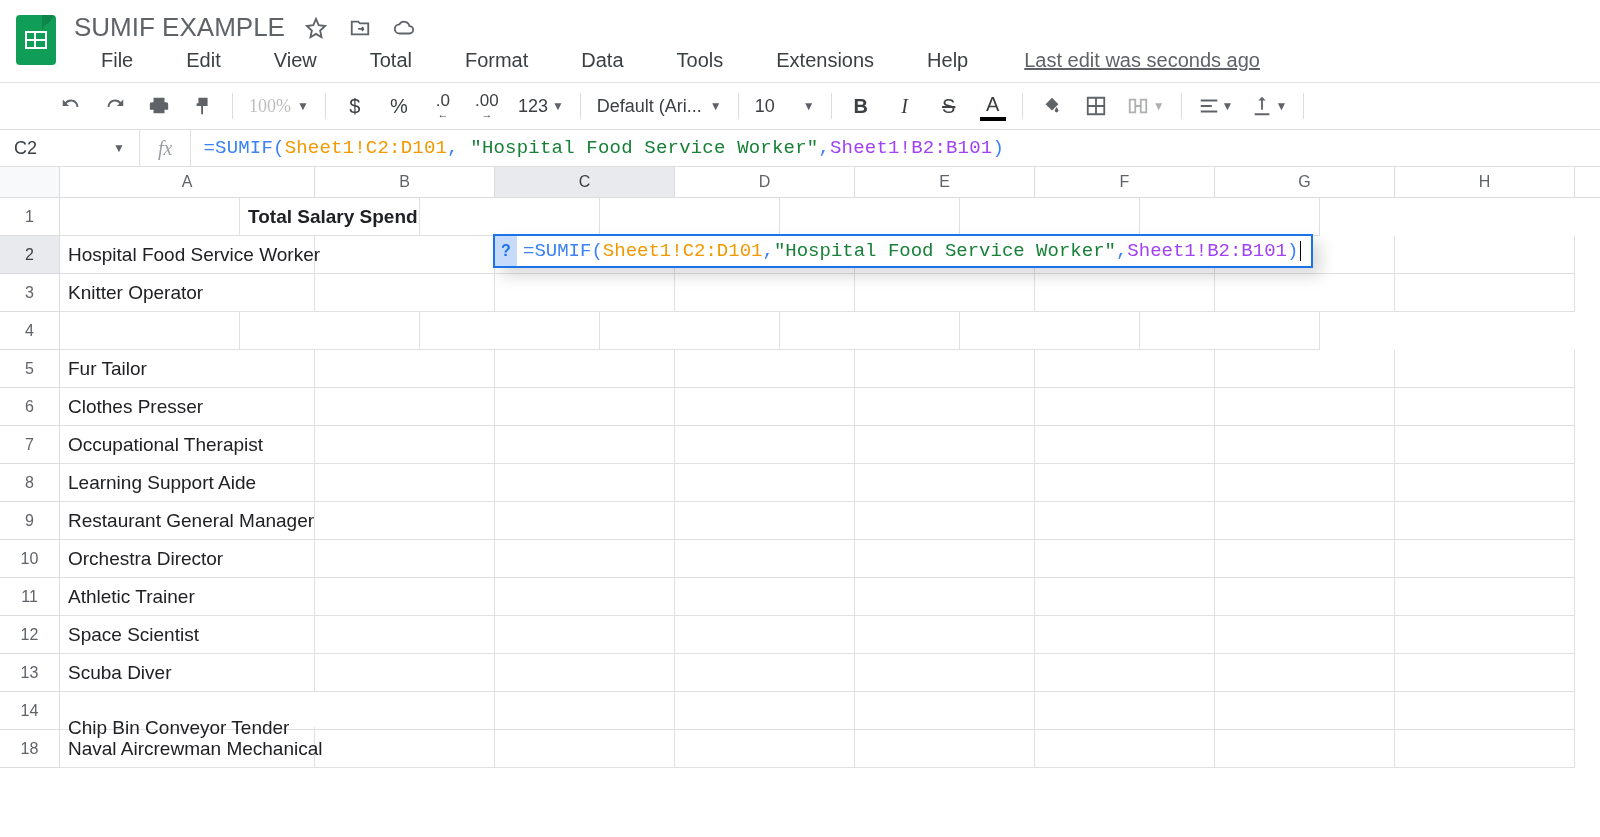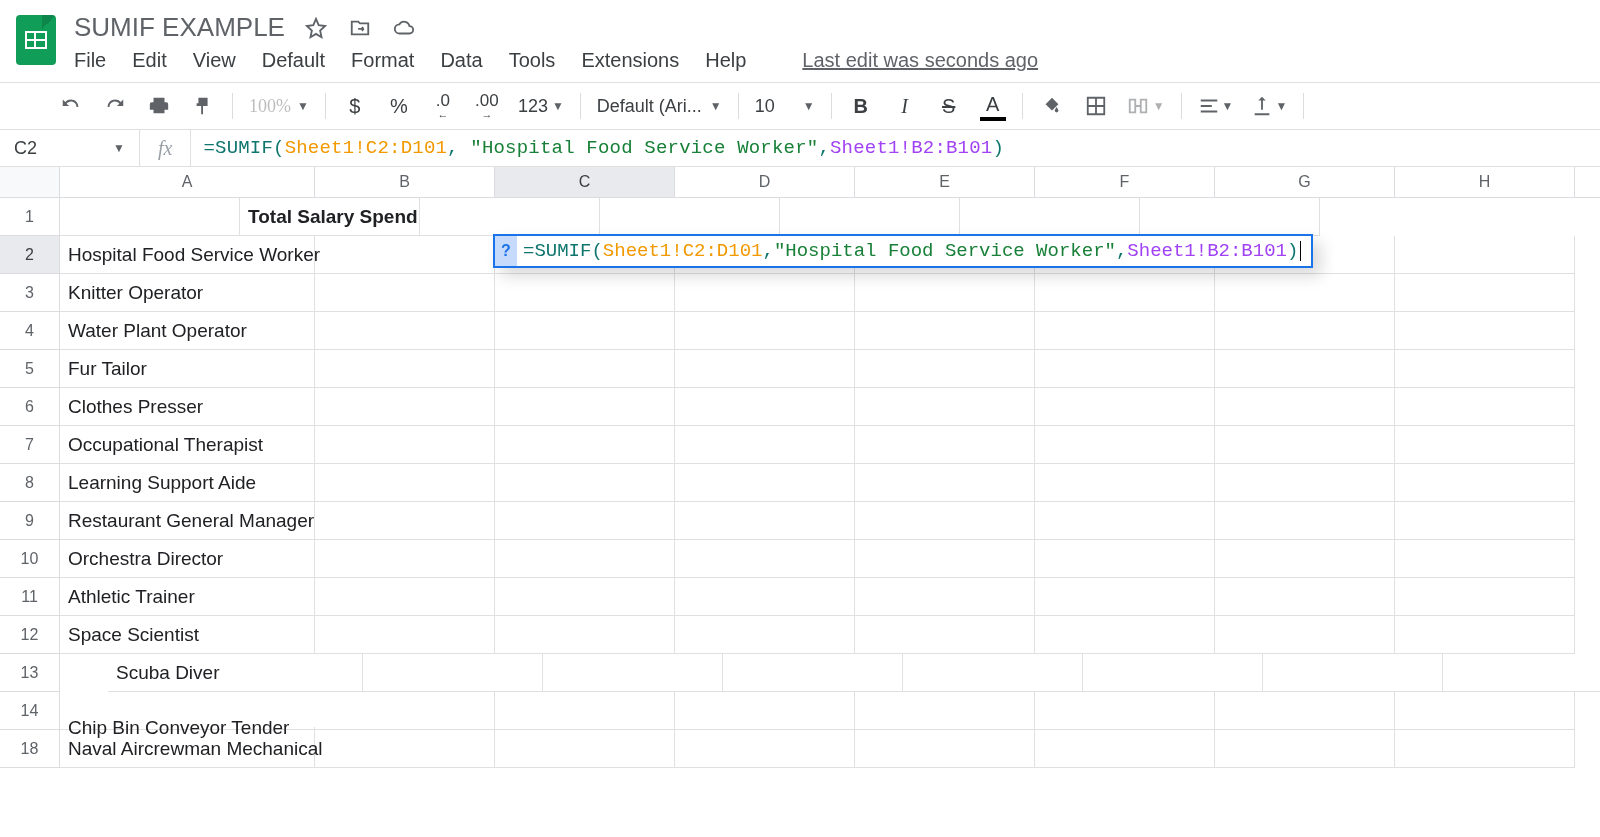--- a/index.html
+++ b/index.html
@@ -62,21 +62,21 @@
       font-size: 26px; color:#5f6368; font-weight:400;
     }
     .title-icons { display:flex; gap:18px; align-items:center; color:#5f6368; }
     .title-icons svg { width:22px; height:22px; display:block; }
 
     .menu-row {
       display:flex; gap:26px; align-items:center;
       font-size:20px; color:#3c4043;
       padding-bottom:10px;
     }
-    .menu-item { cursor:pointer; }
+    .menu-item { cursor:pointer;margin-left:27px; }
     .last-edit { color:#5f6368; text-decoration:underline; margin-left:30px; font-size:20px; }
 
     .divider-h { height:1px; background:#e0e0e0; width:100%; }
 
     
     .toolbar {
       display:flex; align-items:center; gap:10px;
       padding:10px 10px 10px 58px;
       color:#5f6368;
     }
@@ -109,21 +109,21 @@
     .name-box .caret { color:#5f6368;}
     .fx { font-style:italic; font-family:serif; color:#9aa0a6; font-size:20px; padding:0 18px; border-right:1px solid #e0e0e0; height:100%; display:flex; align-items:center;}
     .formula-input {
       flex:1; padding:0 12px;
       font-family: Menlo, Consolas, "Courier New", monospace;
       font-size:19px;
       letter-spacing:0.2px;
       white-space:nowrap;
       overflow:hidden;
     }
-    .tok-black{color:#0f766e;}
+    .tok-black{color:#3b82f6;}
     .tok-orange{color:#f29900;}
     .tok-green{color:#188038;}
     .tok-purple{color:#a142f4;}
 
     
     .grid-wrap { position:relative; }
     .col-headers {
       display:flex;
       border-bottom:1px solid #dadce0;
       background:#fff;
@@ -222,21 +222,21 @@
           <svg viewBox="0 0 24 24">
               <path fill="none" stroke="#5f6368" stroke-width="2" d="M7 18a5 5 0 010-10 6 6 0 0111 2 4 4 0 010 8H7z"></path>
             </svg>
         </span>
       </div>
     </div>
     <div class="menu-row">
       <span class="menu-item">File</span>
       <span class="menu-item">Edit</span>
       <span class="menu-item">View</span>
-      <span class="menu-item">Default</span>
+      <span class="menu-item">Total</span>
       <span class="menu-item">Format</span>
       <span class="menu-item">Data</span>
       <span class="menu-item">Tools</span>
       <span class="menu-item">Extensions</span>
       <span class="menu-item">Help</span>
       <span class="last-edit">Last edit was seconds ago</span>
     </div>
   </div>
 </div>
 
@@ -409,21 +409,20 @@
           <div class="cell" style="width: 255px;">Knitter Operator</div>
           <div class="cell" style="width: 180px;"></div>
           <div class="cell" style="width: 180px;"></div>
           <div class="cell" style="width: 180px;"></div>
           <div class="cell" style="width: 180px;"></div>
           <div class="cell" style="width: 180px;"></div>
           <div class="cell" style="width: 180px;"></div>
           <div class="cell" style="width: 180px;"></div>
         </div>
         <div class="row">
-          <div class="cell" style="width: 255px;">Water Plant Operator</div>
           <div class="cell" style="width: 180px;"></div>
           <div class="cell" style="width: 180px;"></div>
           <div class="cell" style="width: 180px;"></div>
           <div class="cell" style="width: 180px;"></div>
           <div class="cell" style="width: 180px;"></div>
           <div class="cell" style="width: 180px;"></div>
           <div class="cell" style="width: 180px;"></div>
         </div>
         <div class="row">
           <div class="cell" style="width: 255px;">Fur Tailor</div>
@@ -499,21 +498,21 @@
           <div class="cell" style="width: 255px;">Space Scientist</div>
           <div class="cell" style="width: 180px;"></div>
           <div class="cell" style="width: 180px;"></div>
           <div class="cell" style="width: 180px;"></div>
           <div class="cell" style="width: 180px;"></div>
           <div class="cell" style="width: 180px;"></div>
           <div class="cell" style="width: 180px;"></div>
           <div class="cell" style="width: 180px;"></div>
         </div>
         <div class="row">
-          <div class="cell" style="width: 255px; margin-left: 48px;">Scuba Diver</div>
+          <div class="cell" style="width: 255px;">Scuba Diver</div>
           <div class="cell" style="width: 180px;"></div>
           <div class="cell" style="width: 180px;"></div>
           <div class="cell" style="width: 180px;"></div>
           <div class="cell" style="width: 180px;"></div>
           <div class="cell" style="width: 180px;"></div>
           <div class="cell" style="width: 180px;"></div>
           <div class="cell" style="width: 180px;"></div>
         </div>
         <div class="row">
           <div class="cell" style="width: 255px; margin-top: 35px;">Chip Bin Conveyor Tender</div>

